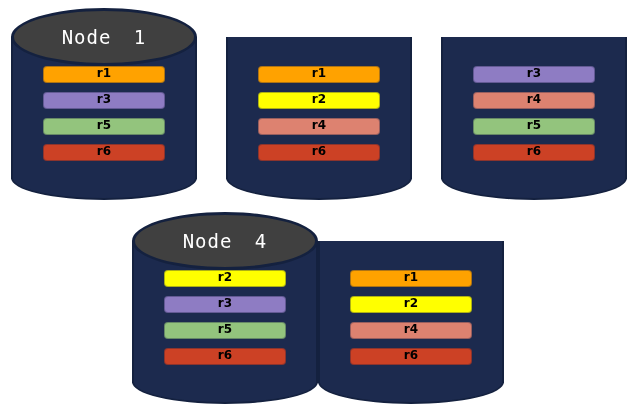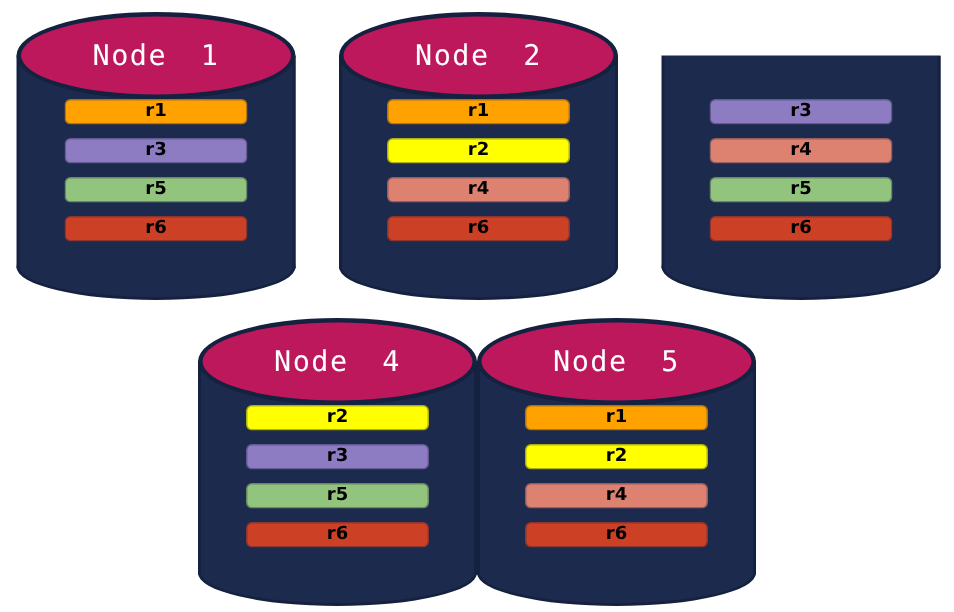--- a/index.html
+++ b/index.html
@@ -43,21 +43,21 @@
     border: 2px solid #14213F;
     border-radius: 50%;
     box-sizing: border-box;
     z-index: 0;
   }
   .cyl-top {
     position: absolute;
     left: 0; right: 0;
     top: 0;
     height: 58px;
-    background: #be185d;
+    background: #404040;
     border: 3px solid #14213F;
     border-radius: 50%;
     box-sizing: border-box;
     z-index: 3;
     display: flex;
     align-items: center;
     justify-content: center;
   }
   .node-label {
     color: #ffffff;
@@ -121,23 +121,20 @@
 
   <div class="bar" style="background: rgb(204, 65, 37);">
     <span class="bar-label">r6</span>
   </div>
 </div>
   </div>
 
   <div class="cylinder">
     <div class="cyl-bottom"></div>
     <div class="cyl-body"></div>
-    <div class="cyl-top">
-      <span class="node-label">Node 2</span>
-    </div>
     <div class="bars">
   <div class="bar" style="background: rgb(255, 162, 0);">
     <span class="bar-label">r1</span>
   </div>
 
   <div class="bar" style="background: rgb(255, 255, 0);">
     <span class="bar-label">r2</span>
   </div>
 
   <div class="bar" style="background: rgb(221, 130, 112);">
@@ -194,23 +191,20 @@
 
   <div class="bar" style="background: rgb(204, 65, 37);">
     <span class="bar-label">r6</span>
   </div>
 </div>
   </div>
 
   <div class="cylinder">
     <div class="cyl-bottom"></div>
     <div class="cyl-body"></div>
-    <div class="cyl-top">
-      <span class="node-label">Node 5</span>
-    </div>
     <div class="bars">
   <div class="bar" style="background: rgb(255, 162, 0);">
     <span class="bar-label">r1</span>
   </div>
 
   <div class="bar" style="background: rgb(255, 255, 0);">
     <span class="bar-label">r2</span>
   </div>
 
   <div class="bar" style="background: rgb(221, 130, 112);">

